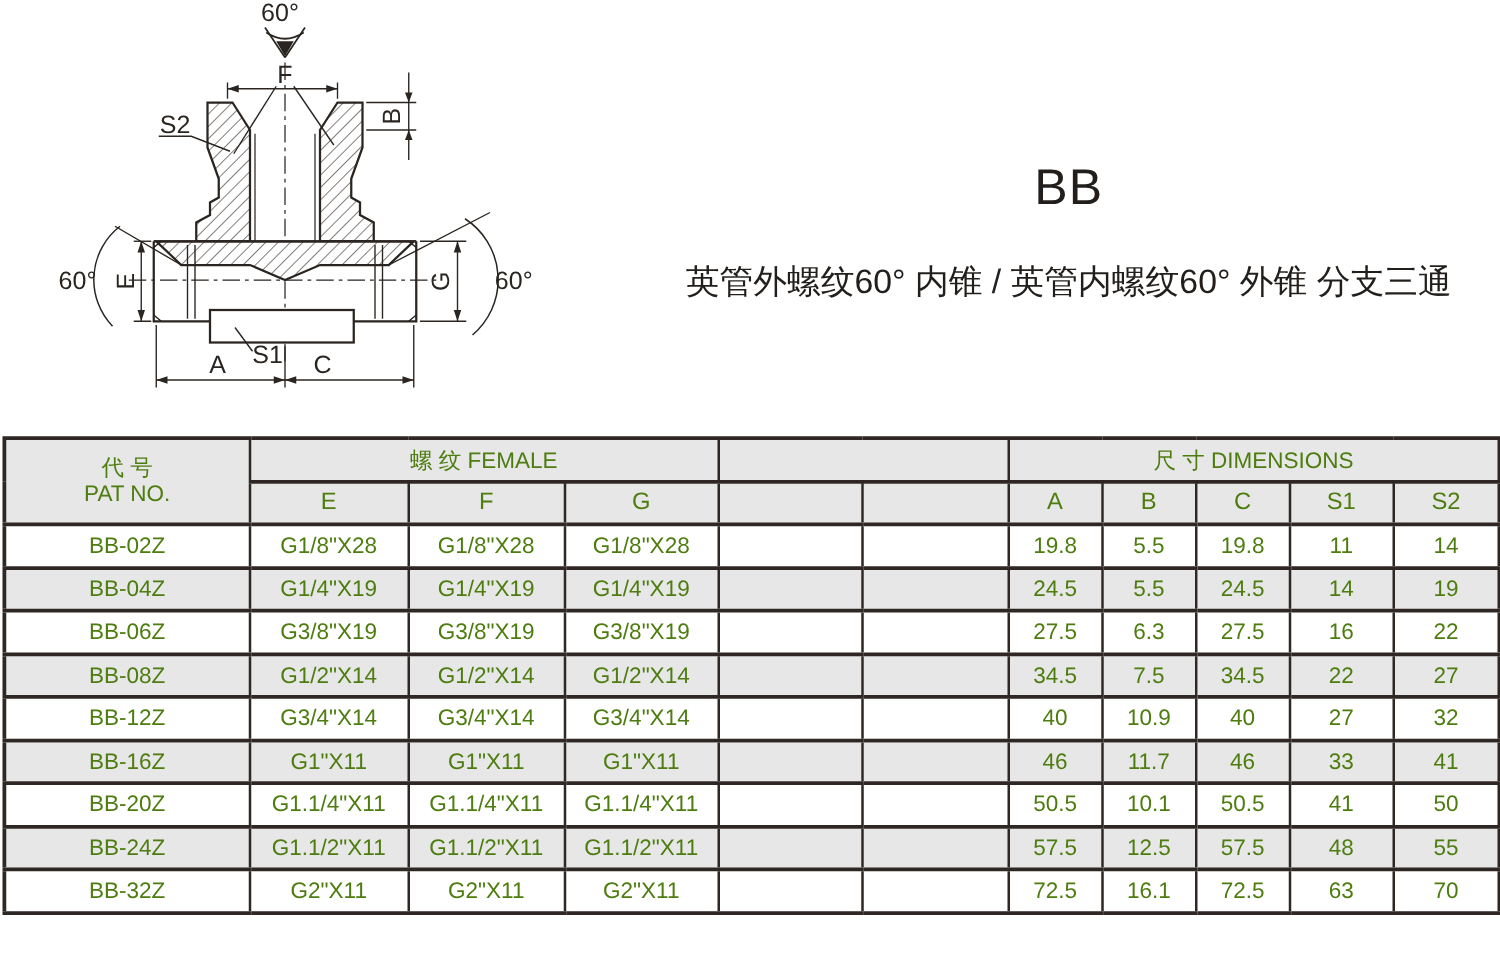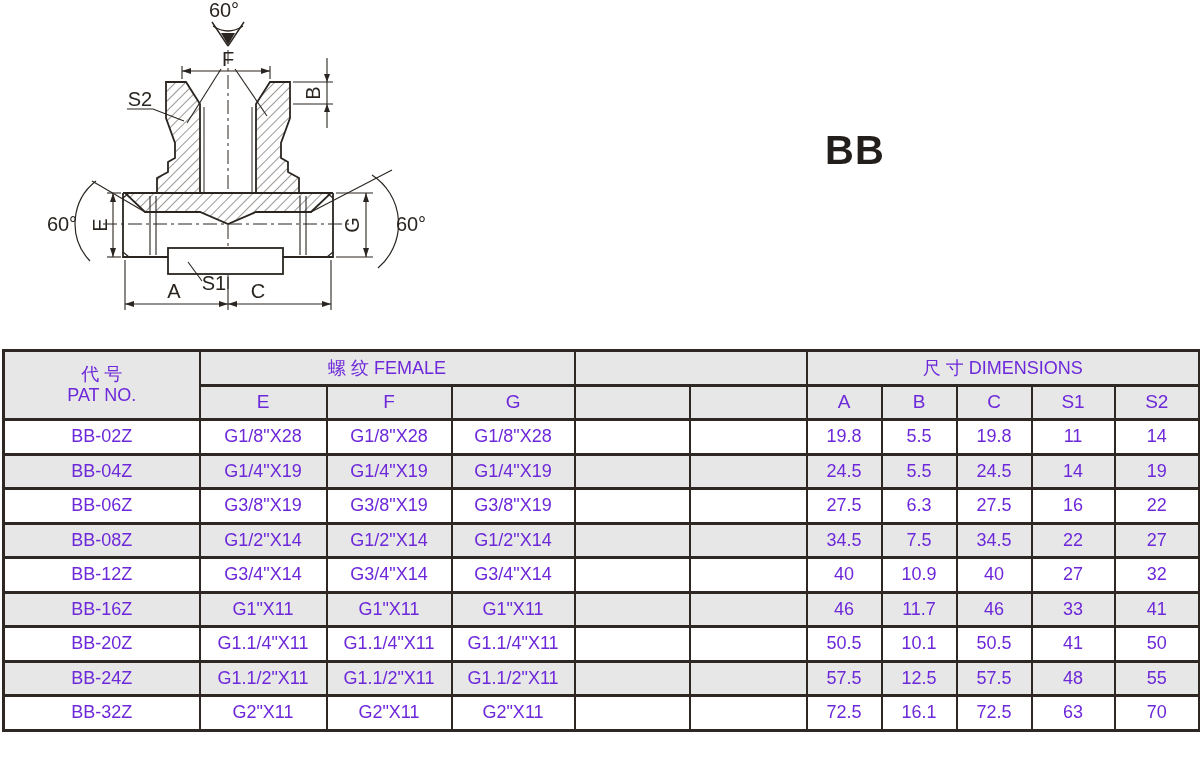--- a/index.html
+++ b/index.html
@@ -5,28 +5,28 @@
   * { margin:0; padding:0; box-sizing:border-box; }
   body { background:#ffffff; font-family:"Liberation Sans", sans-serif; color:#221e1b; }
   .page { position:relative; width:1200px; height:765px; background:#ffffff; overflow:hidden;padding-left:24px; }
 
   
   .drawing { position:absolute; left:0; top:0; width:460px; height:345px; }
   .drawing svg text { font-family:"Liberation Sans", sans-serif; font-size:20px; fill:#2a2520; }
 
   
   .titleblock { position:absolute; left:510px; top:128px; width:690px; text-align:center; }
-  .series { font-size:40px; font-weight:bold; line-height:44px; letter-spacing:1px; }
+  .series { font-size:40px; font-weight:normal; line-height:44px; letter-spacing:1px; }
   .subs { margin-top:32px; }
   .sub { font-size:27px; line-height:43px; white-space:nowrap; }
 
   
   table.spec { position:absolute; left:2px; top:349px; width:1196px;
                border-collapse:collapse; table-layout:fixed;
-               font-size:18px; color:#6d28d9; background:#ffffff; }
+               font-size:18px; color:#4d7c0f; background:#ffffff; }
   table.spec th, table.spec td {
       border:2px solid #2e2723; border-top-width:3px; border-bottom-width:3px;
       text-align:center; vertical-align:middle; height:34.5px; font-weight:normal;
       overflow:hidden; white-space:nowrap; }
   table.spec { border:3px solid #2e2723; }
   thead th { background:#e7e7e7; }
   .pat-head div { line-height:21px; font-size:18px; }
   .col-letter { font-size:19px; }
   tbody tr:nth-child(even) td { background:#e7e7e7; }
   tbody tr:nth-child(odd) td { background:#ffffff; }
@@ -139,20 +139,21 @@
       <polygon points="331,304 322,301 322,307" fill="#2a2520"></polygon>
       <text x="174" y="298" text-anchor="middle">A</text>
       <text x="214" y="290" text-anchor="middle">S1</text>
       <text x="258" y="298" text-anchor="middle">C</text>
     </svg>
   </div>
 
   <div class="titleblock">
     <div class="series">BB</div>
     <div class="subs">
+      <div class="sub">英管外螺纹60° 内锥 / 英管内螺纹60° 外锥 分支三通</div>
     </div>
   </div>
 
   <table class="spec">
     <colgroup>
       <col style="width:196px">
         <col style="width:127px">
         <col style="width:125px">
         <col style="width:123px">
       <col style="width:115px">

